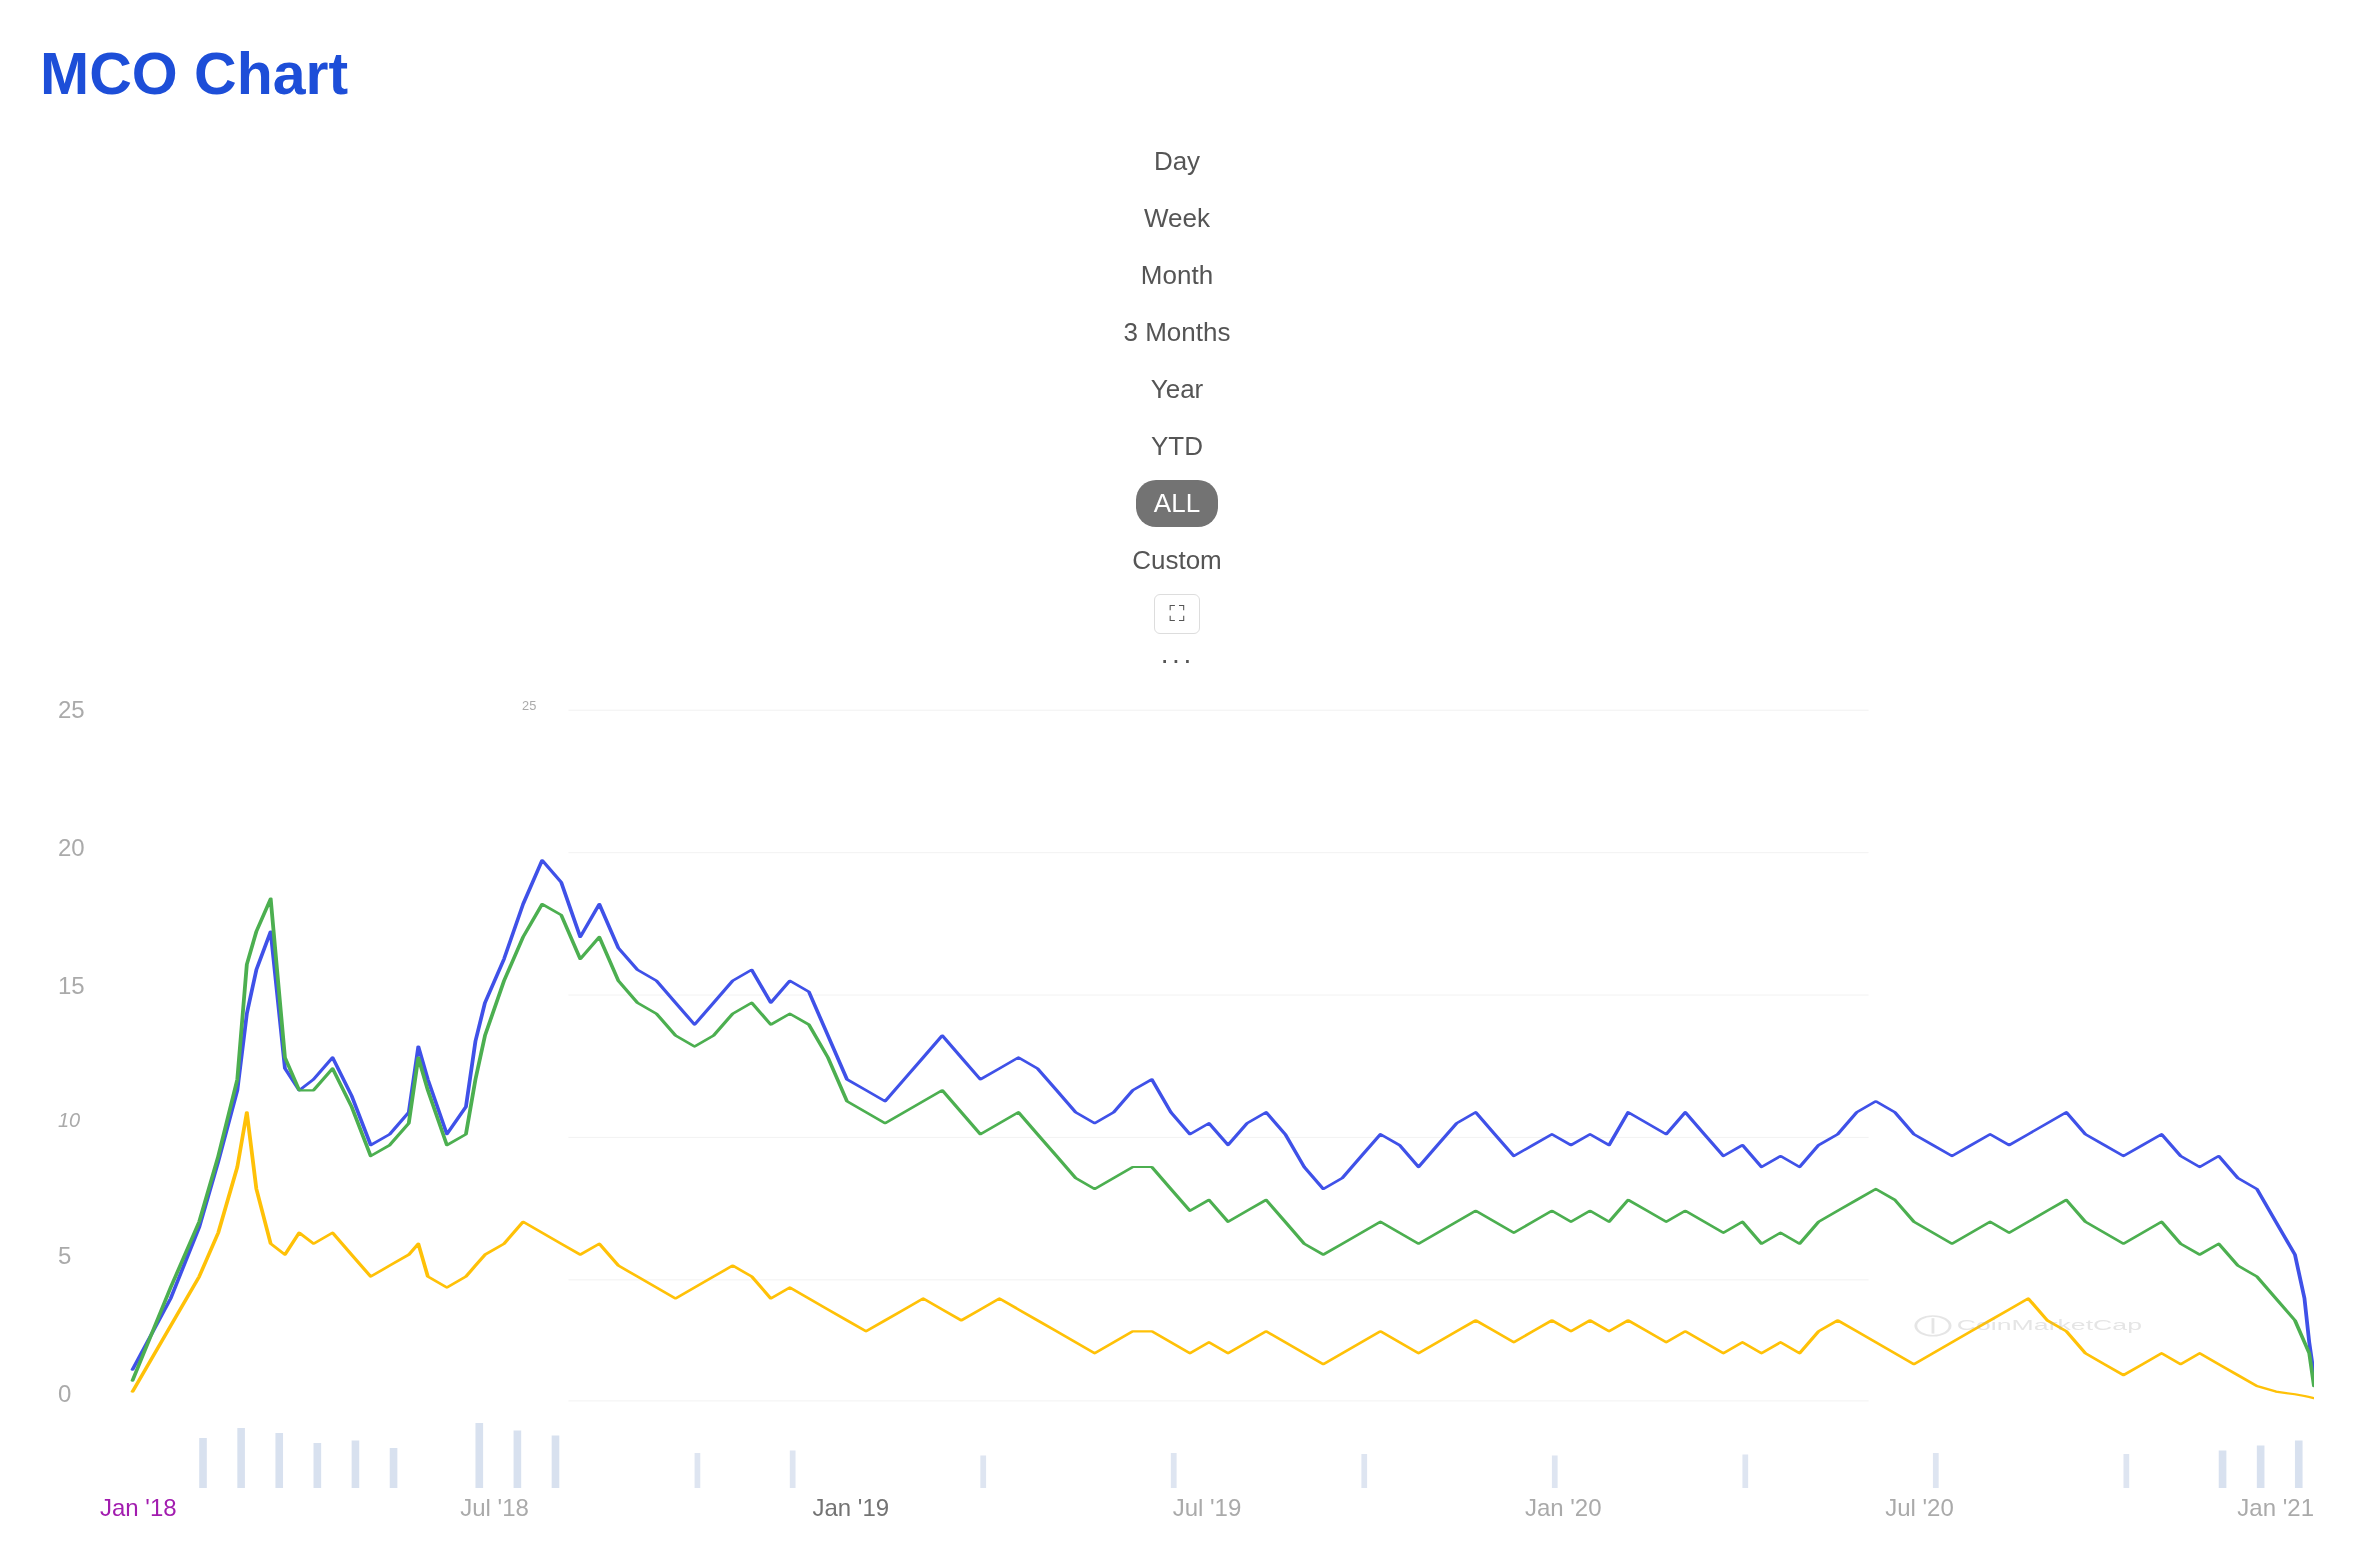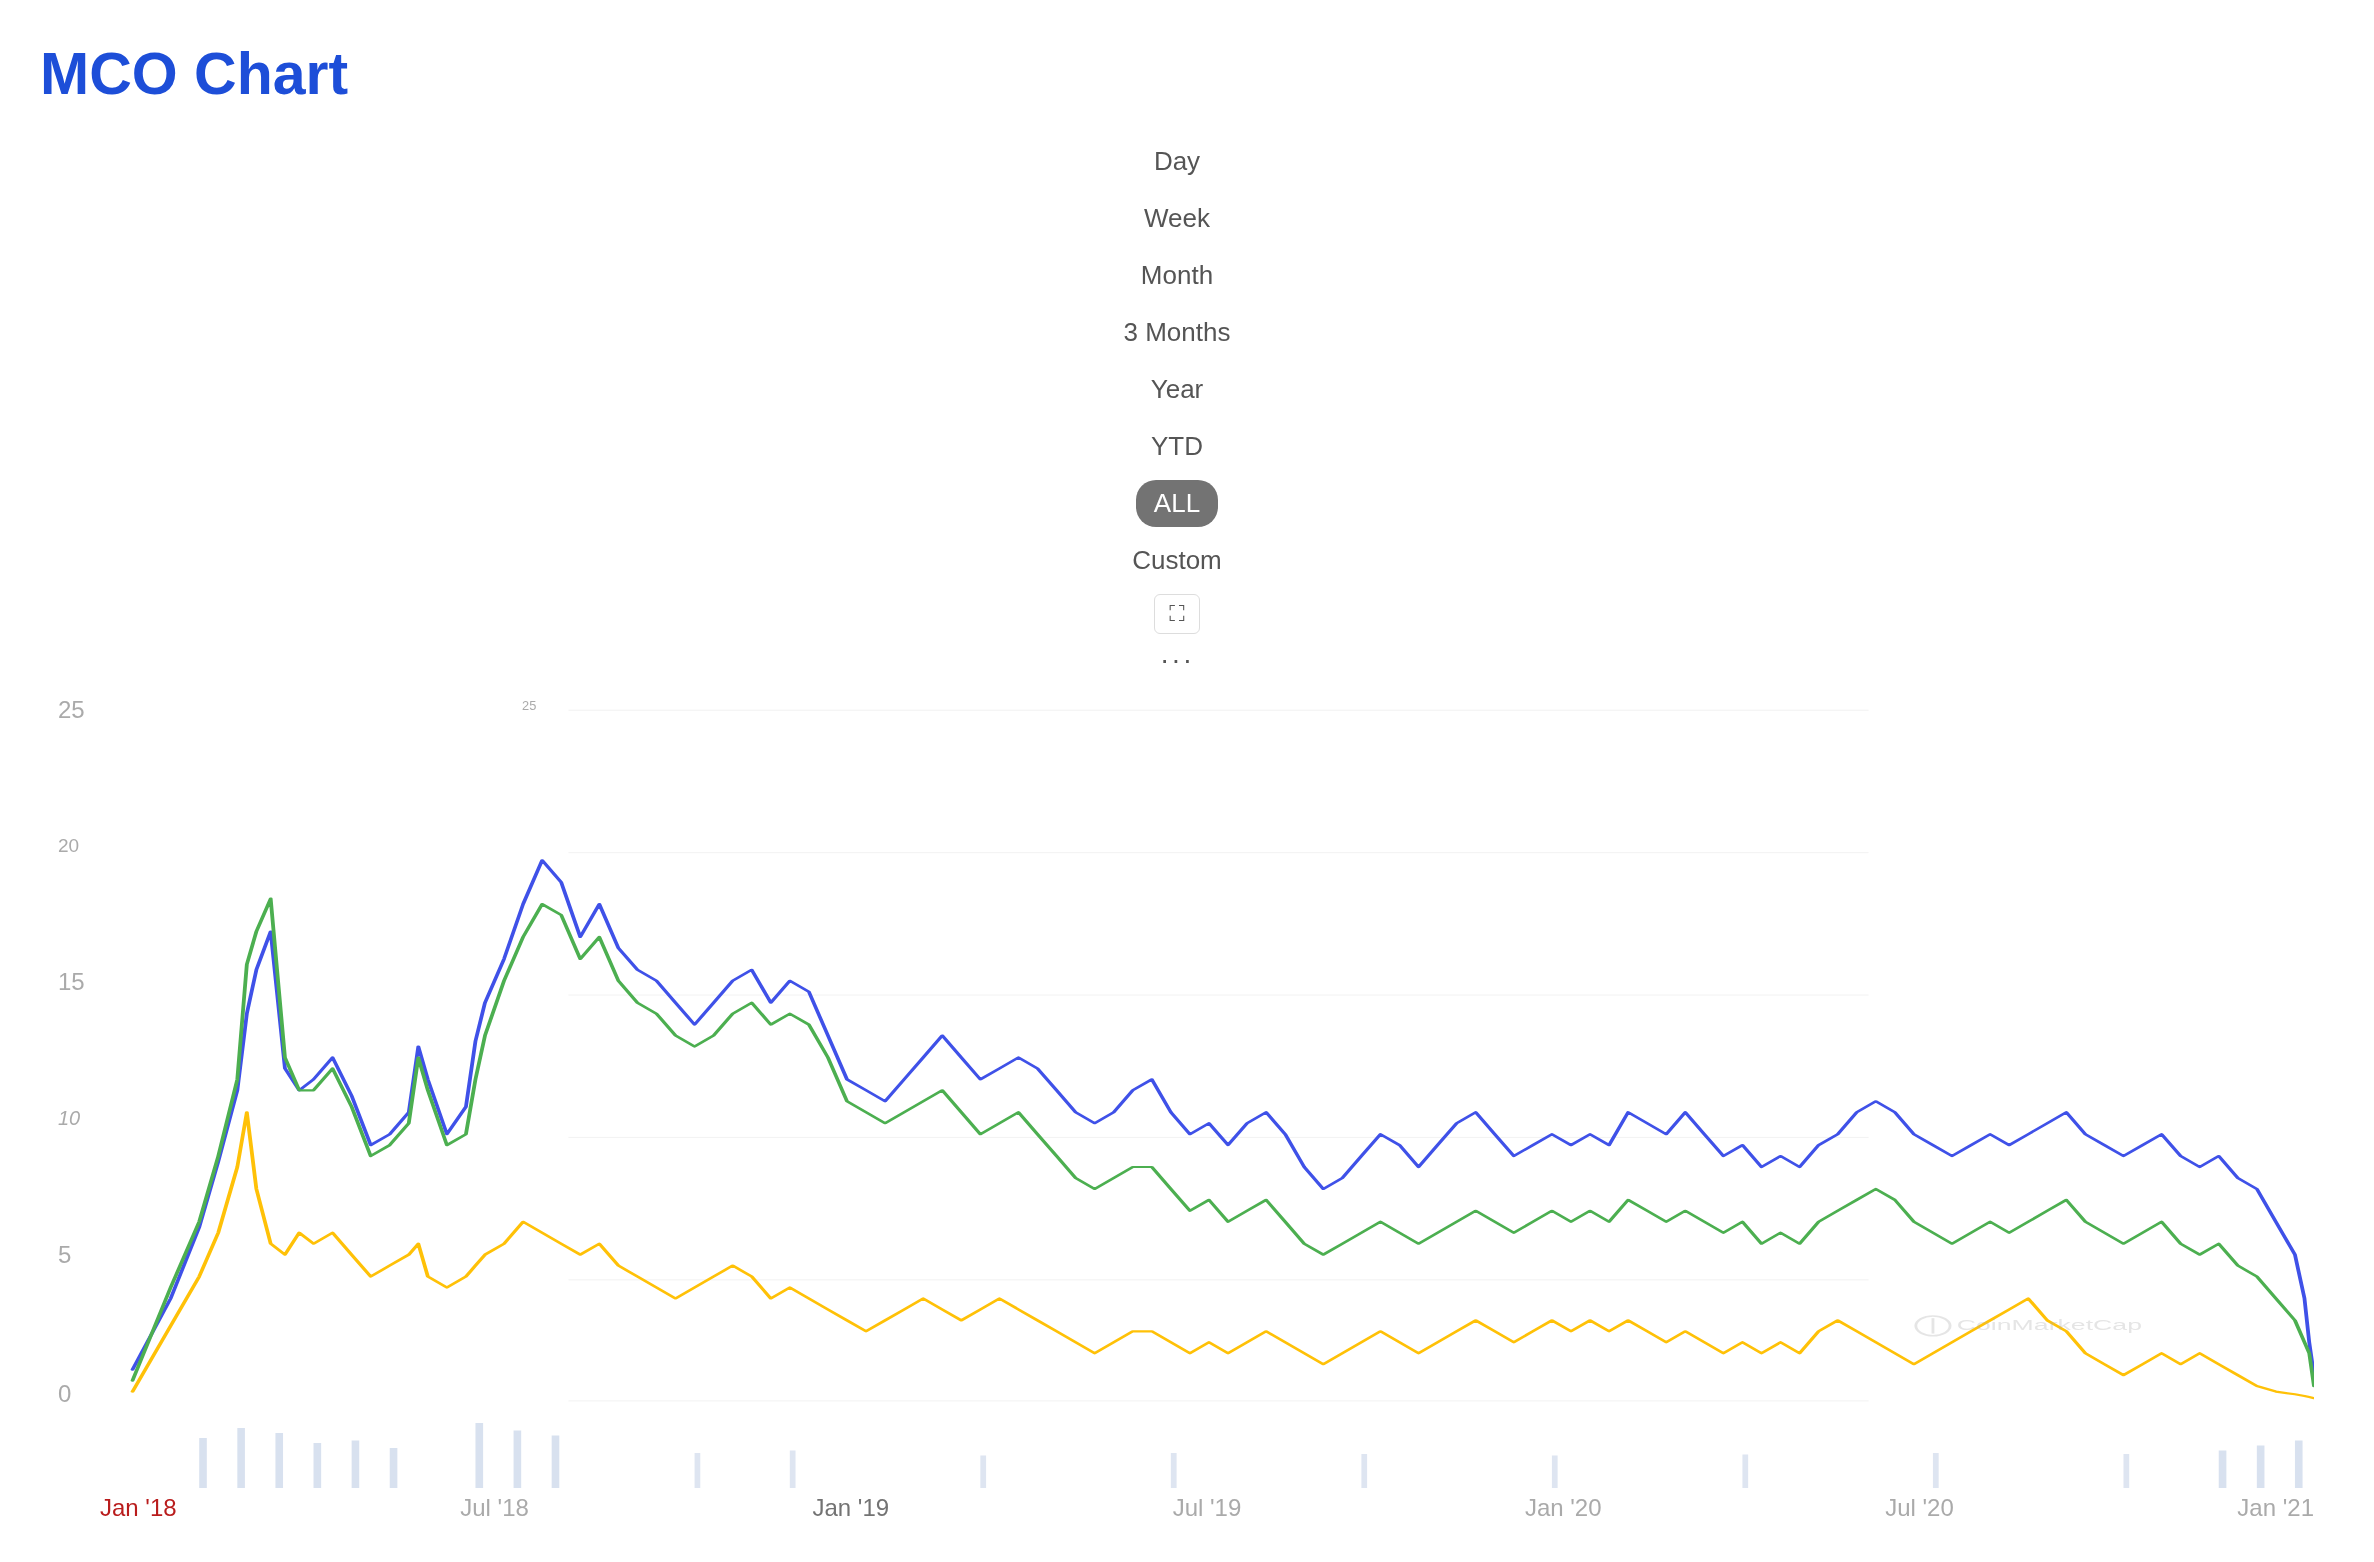--- a/index.html
+++ b/index.html
@@ -128,21 +128,21 @@
           <text x="-55" y="calc(2% + 8)" font-size="22" fill="#aaa" text-anchor="end">25</text>
           <line x1="0" y1="22%" x2="100%" y2="22%" stroke="#e8e8e8" stroke-width="1"></line>
           <line x1="0" y1="42%" x2="100%" y2="42%" stroke="#e8e8e8" stroke-width="1"></line>
           <line x1="0" y1="62%" x2="100%" y2="62%" stroke="#e8e8e8" stroke-width="1"></line>
           <line x1="0" y1="82%" x2="100%" y2="82%" stroke="#e8e8e8" stroke-width="1"></line>
           <line x1="0" y1="99%" x2="100%" y2="99%" stroke="#e8e8e8" stroke-width="1"></line>
         </svg>
 
         <div style="position:absolute;top:0;left:-65px;bottom:80px;display:flex;flex-direction:column;justify-content:space-between;pointer-events:none;">
           <span style="font-size:24px;color:#aaa;">25</span>
-          <span style="font-size:19px;color:#aaa;">20</span>
+          <span style="font-size:24px;color:#aaa;">20</span>
           <span style="font-size:24px;color:#aaa;">15</span>
           <span style="font-size:20px;color:#aaa;font-style:italic;">10</span>
           <span style="font-size:24px;color:#aaa;">5</span>
           <span style="font-size:24px;color:#aaa;">0</span>
         </div>
 
         <svg class="price-chart" style="position:absolute;top:0;left:0;right:0;bottom:80px;width:100%;height:calc(100% - 80px);" viewBox="0 0 2300 1300" preserveAspectRatio="none">
 
           <polyline fill="none" stroke="#3f51e8" stroke-width="4" stroke-linejoin="round" stroke-linecap="round" points="
               10,1230
@@ -542,21 +542,21 @@
           <rect x="2100" y="82" width="6" height="68" fill="#c8d4e8" opacity="0.6"></rect>
           <rect x="2200" y="75" width="8" height="75" fill="#c8d4e8" opacity="0.7"></rect>
           <rect x="2240" y="65" width="8" height="85" fill="#c8d4e8" opacity="0.7"></rect>
           <rect x="2280" y="55" width="8" height="95" fill="#c8d4e8" opacity="0.7"></rect>
         </svg>
 
       </div>
     </div>
 
     <div style="display:flex;justify-content:space-between;padding-left:60px;margin-top:6px;">
-      <span style="font-size:24px;color:#b91c1c;">Jan '18</span>
+      <span style="font-size:24px;color:#a21caf;">Jan '18</span>
       <span style="font-size:24px;color:#aaa;">Jul '18</span>
       <span style="font-size:24px;color:#737373;">Jan '19</span>
       <span style="font-size:24px;color:#aaa;">Jul '19</span>
       <span style="font-size:24px;color:#aaa;">Jan '20</span>
       <span style="font-size:24px;color:#aaa;">Jul '20</span>
       <span style="font-size:24px;color:#aaa;">Jan '21</span>
     </div>
   </div>
 </div>
 

